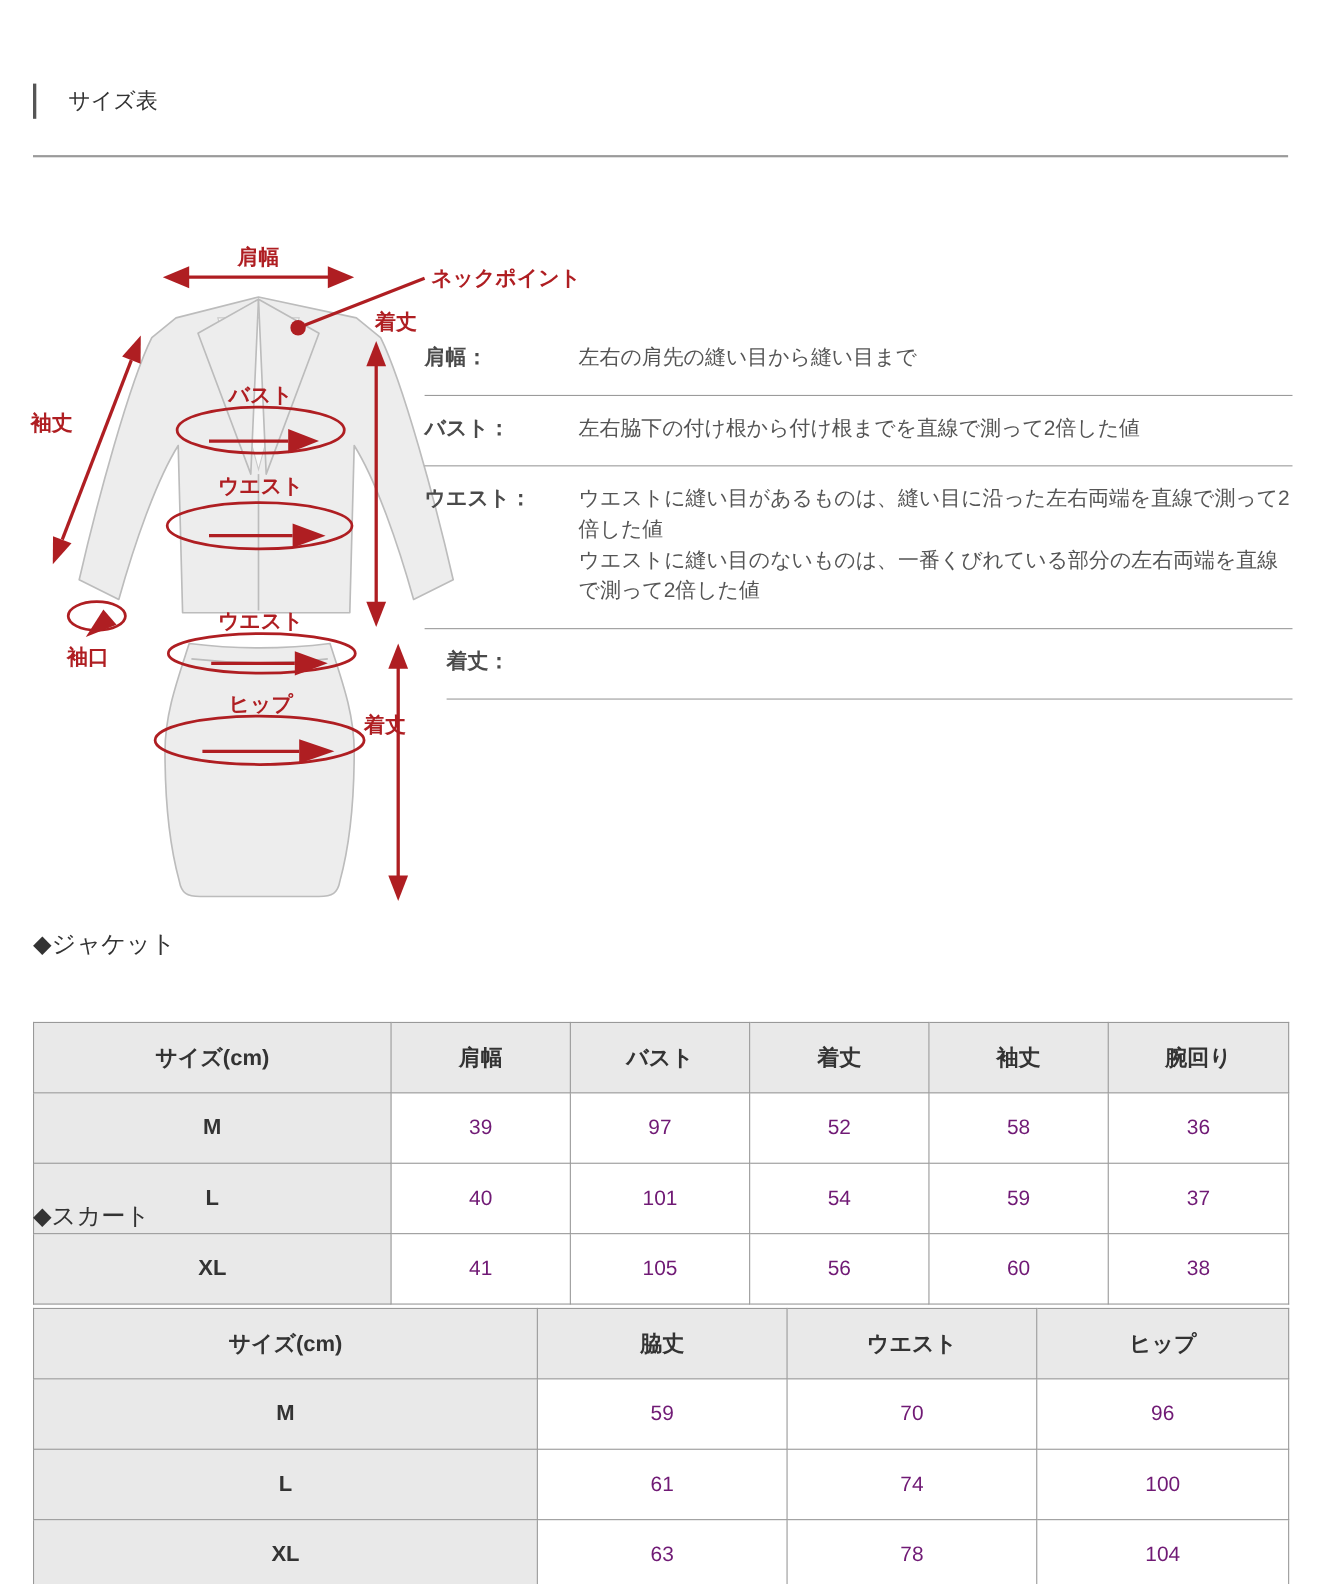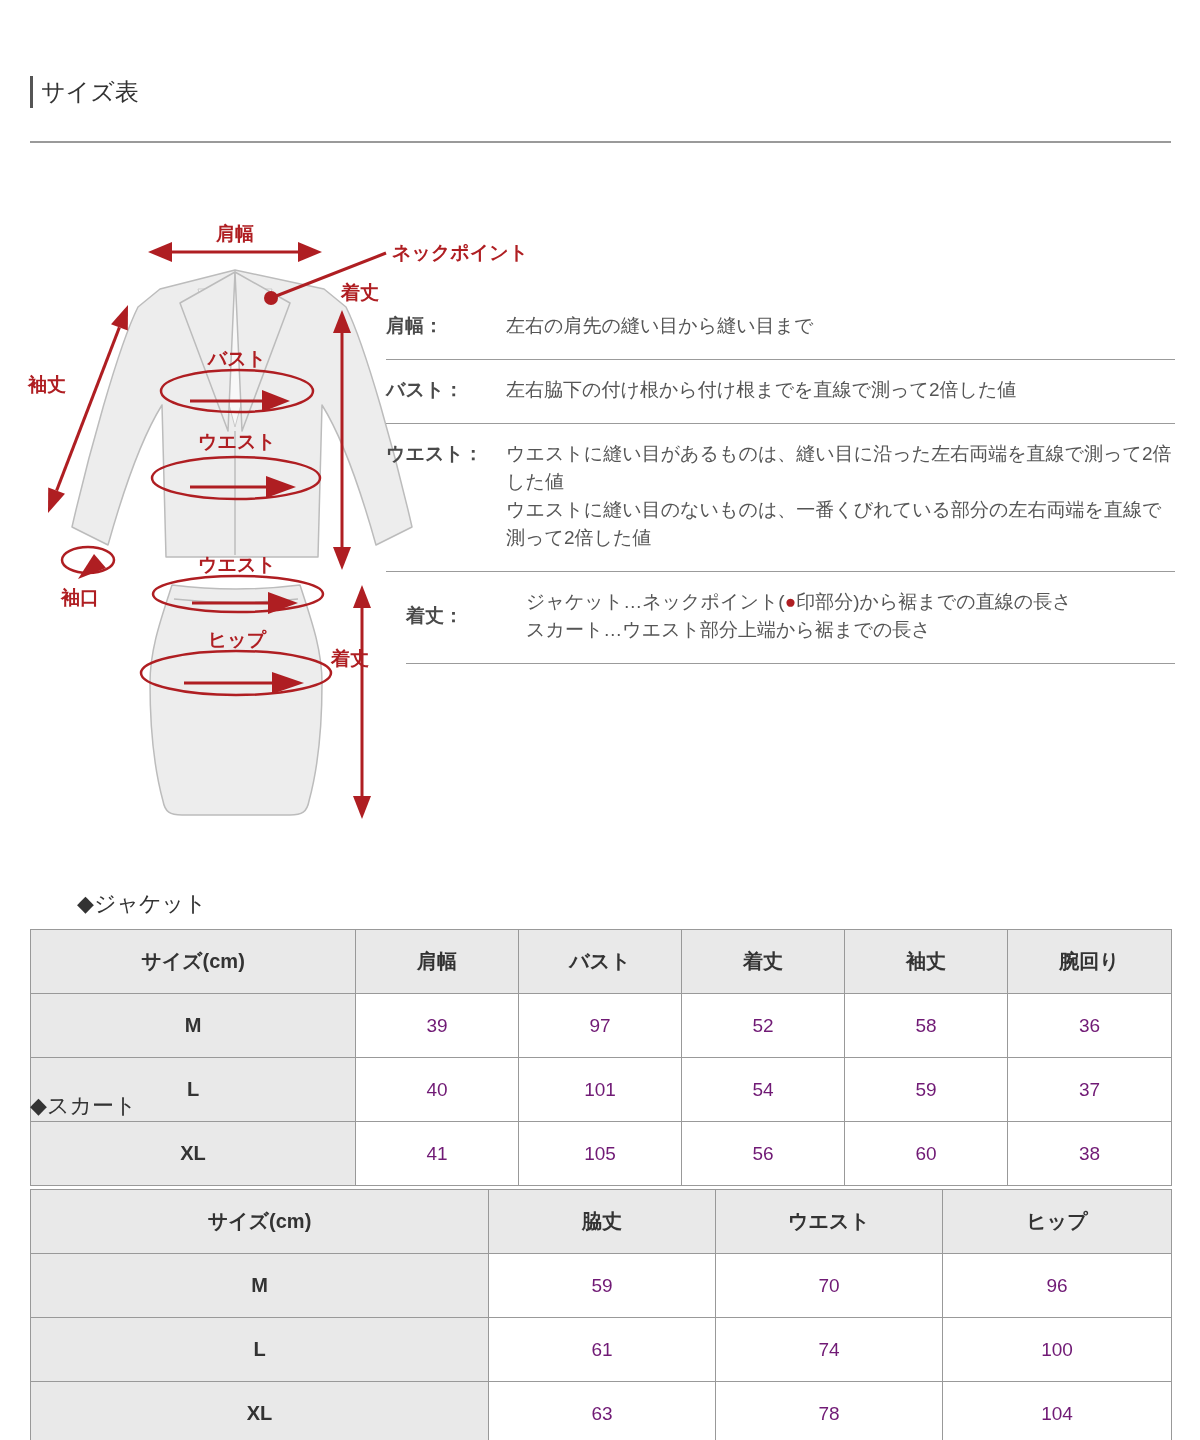--- a/index.html
+++ b/index.html
@@ -7,50 +7,50 @@
   body{
     width:1200px;height:1440px;background:#ffffff;position:relative;
     font-family:"Liberation Sans","DejaVu Sans",sans-serif;color:#333;
     overflow:hidden;
   }
   .abs{position:absolute;}
 
   
   .title{
     left:30px;top:76px;margin:0;
-    font-size:24px;font-weight:normal;color:#333;
-    border-left:3px solid #555;padding-left:8px;line-height:32px;
+    font-size:20px;font-weight:normal;color:#333;
+    border-left:3px solid #555;padding-left:29px;line-height:32px;
   }
   .title-rule{left:30px;top:141px;width:1141px;border-top:2px solid #9a9a9a;height:0;}
 
   
   svg.diagram{left:20px;top:195px;}
   .g-fill{fill:#ededed;stroke:#bcbcbc;stroke-width:1.5;stroke-linejoin:round;}
   .g-void{fill:#f8f8f8;stroke:#c9c9c9;stroke-width:1;}
   .g-line{fill:none;stroke:#bcbcbc;stroke-width:1.5;}
   .an-sh{stroke:var(--accent);stroke-width:3;fill:none;}
   .an-el{stroke:var(--accent);stroke-width:2.5;fill:none;}
   .an-hd{fill:var(--accent);stroke:none;}
   .an-text{fill:var(--accent);font-size:19px;font-weight:bold;}
 
   
   .defs{left:386px;top:296px;width:789px;}
   .def-row{
     display:flex;align-items:flex-start;
     padding:16px 0 19px;border-bottom:1px solid #9b9b9b;
-    font-size:19px;line-height:28px;
+    font-size:19px;line-height:28px;gap:20px;
   }
   .def-row.center{align-items:center;margin-left:20px;}
   .def-term{flex:0 0 120px;font-weight:bold;color:#4a4a4a;}
   .def-desc{flex:1;color:#555;}
   .dot{color:var(--accent);}
 
   
   .section-heading{font-size:22px;color:#333;}
-  .jacket-h{left:30px;top:889px;margin-left:47px;}
+  .jacket-h{left:30px;top:843px;}
   .skirt-h{left:30px;top:1091px;}
 
   
   table.size-table{border-collapse:collapse;table-layout:fixed;}
   .jacket-table{left:30px;top:929px;width:1141px;}
   .skirt-table{left:30px;top:1189px;width:1141px;}
   .size-table th,.size-table td{
     border:1px solid #999;height:39px;text-align:center;padding:12px;vertical-align:middle;
   }
   .size-table th{background:#e9e9e9;font-size:20px;font-weight:bold;color:#333;}
@@ -165,26 +165,20 @@
   </div>
   <div class="def-row">
     <div class="def-term">ウエスト：</div>
     <div class="def-desc">
       <div>ウエストに縫い目があるものは、縫い目に沿った左右両端を直線で測って2倍した値</div>
       <div>ウエストに縫い目のないものは、一番くびれている部分の左右両端を直線で測って2倍した値</div>
     </div>
   </div>
   <div class="def-row center">
     <div class="def-term">着丈：</div>
-    <div class="def-desc">
-      <div>
-        <span>ジャケット…ネックポイント(</span><span class="dot">●</span><span>印部分)から裾までの直線の長さ</span>
-      </div>
-      <div>スカート…ウエスト部分上端から裾までの長さ</div>
-    </div>
   </div>
 </div>
 
 <div class="abs section-heading jacket-h">◆ジャケット</div>
 <table class="abs size-table jacket-table">
   <colgroup>
     <col style="width:325px">
       <col style="width:163px">
       <col style="width:163px">
     <col style="width:163px">

